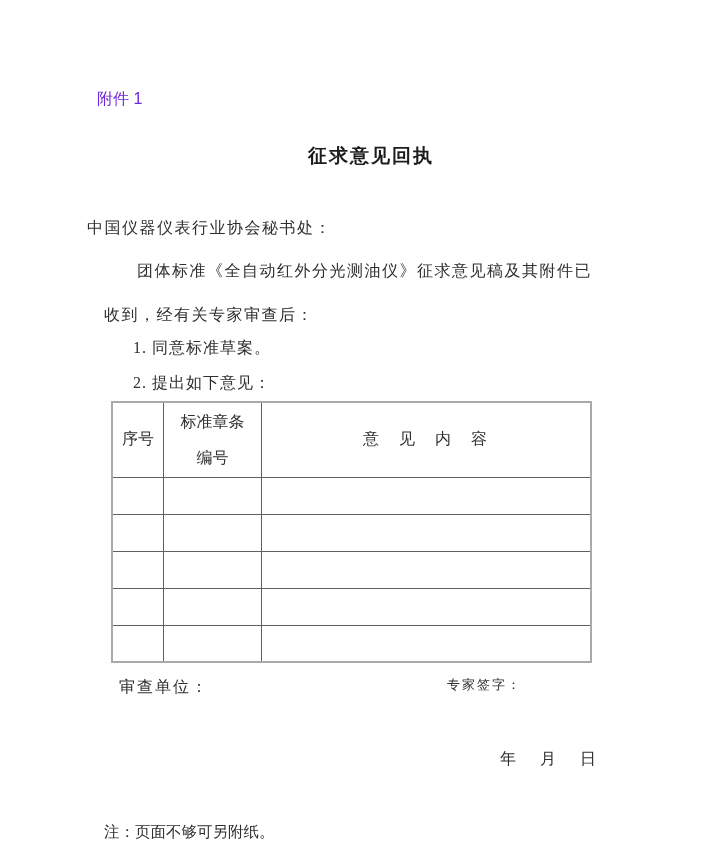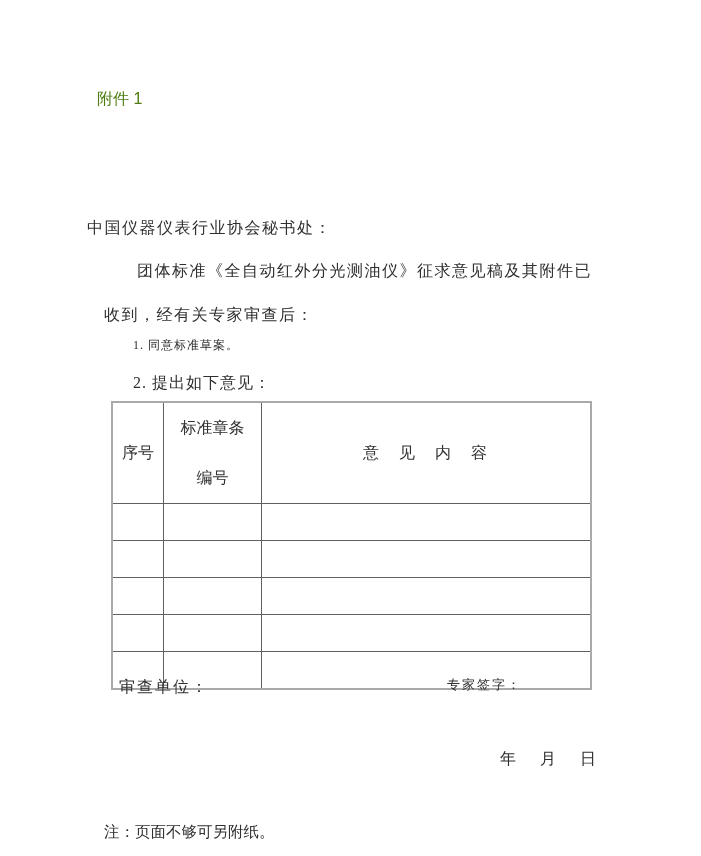--- a/index.html
+++ b/index.html
@@ -15,34 +15,34 @@
     overflow: hidden;
     font-family: "Liberation Serif", "DejaVu Serif", serif;
     color: #2f2f2f;
   }
   .abs { position: absolute; line-height: 1.15; white-space: nowrap; }
 
   .attachment-label {
     left: 97px; top: 90px;
     font-family: "Liberation Sans", "DejaVu Sans", sans-serif;
     font-size: 16px;
-    color: #4d7c0f;
+    color: #6d28d9;
   }
   .doc-title {
     left: 308px; top: 145px;
     font-family: "Liberation Sans", "DejaVu Sans", sans-serif;
     font-size: 19px;
     font-weight: bold;
     letter-spacing: 2px;
     color: #1c1c1c;
   }
   .salutation   { left: 87px; top: 219px; font-size: 16px; letter-spacing: 1.5px; }
   .body-line-1  { left: 137px; top: 262px; font-size: 16px; letter-spacing: 1.5px; }
   .body-line-2  { left: 104px; top: 306px; font-size: 16px; letter-spacing: 1.5px; }
-  .option-1     { left: 133px; top: 339px; font-size: 12px; letter-spacing: 1px; }
+  .option-1     { left: 133px; top: 339px; font-size: 16px; letter-spacing: 1px; }
   .option-2     { left: 133px; top: 374px; font-size: 16px; letter-spacing: 1px; }
 
   table.opinion-table {
     position: absolute;
     left: 111px; top: 401px;
     width: 481px;
     border-collapse: collapse;
     table-layout: fixed;
     border: 2px solid #a9a9a9;
   }
@@ -52,35 +52,36 @@
     font-weight: normal;
     font-size: 16px;
     color: #2f2f2f;
     text-align: center;
     vertical-align: middle;
     font-family: "Liberation Serif", "DejaVu Serif", serif;
   }
   .opinion-table thead tr { height: 75px; }
   .opinion-table tbody tr { height: 37px; }
   .col-serial  { width: 50px; }
-  .col-clause  { width: 97px; white-space: pre-line; line-height: 50px; }
+  .col-clause  { width: 97px; white-space: pre-line; line-height: 36px; }
   .col-content { letter-spacing: 2px; }
 
   .review-unit-label      { left: 119px; top: 678px; font-size: 16px; letter-spacing: 2px; text-align: right; }
   .expert-signature-label { left: 447px; top: 678px; font-size: 13px; letter-spacing: 2px; }
   .date-line              { left: 500px; top: 750px; font-size: 16px; letter-spacing: 4px; }
   .note-line              { left: 104px; top: 823px; font-size: 15.5px; }
 </style>
 </head>
 <body>
 
 <div class="page">
 
   <div class="abs attachment-label">附件 1</div>
 
+  <div class="abs doc-title">征求意见回执</div>
 
   <div class="abs salutation">中国仪器仪表行业协会秘书处：</div>
 
   <div class="abs body-line-2">收到，经有关专家审查后：</div>
 
   <div class="abs body-line-1">团体标准《全自动红外分光测油仪》征求意见稿及其附件已</div>
 
   <div class="abs option-1">1. 同意标准草案。</div>
 
   <div class="abs option-2">2. 提出如下意见：</div>

